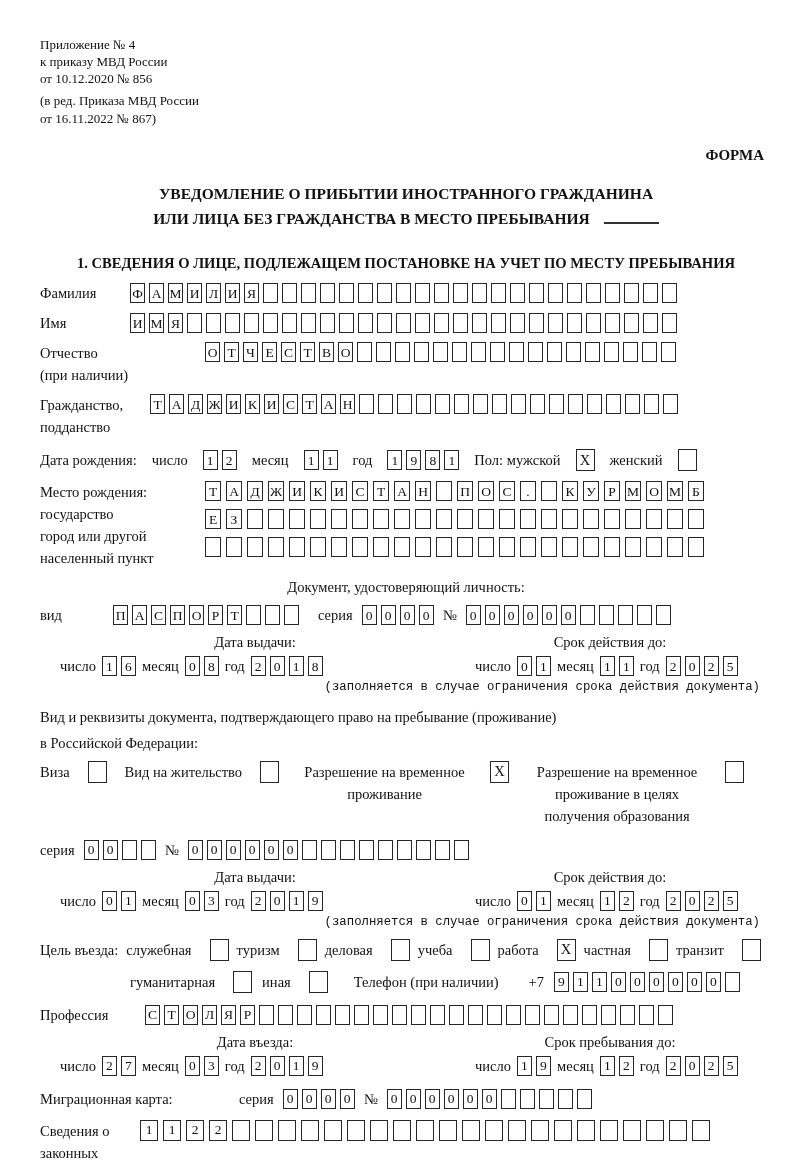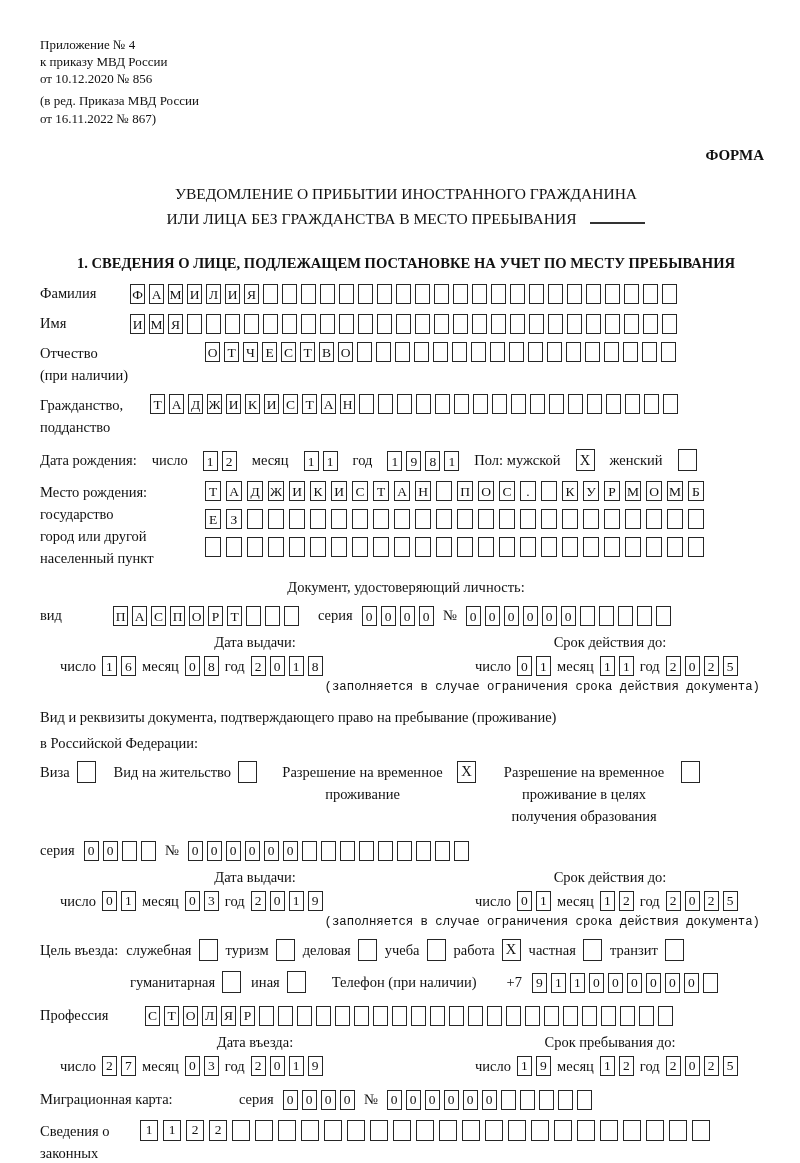--- a/index.html
+++ b/index.html
@@ -4,27 +4,27 @@
 <style>
   * { margin:0; padding:0; box-sizing:border-box; }
   html,body { background:#ffffff; }
   body { width:800px; font-family:"Liberation Serif","DejaVu Serif",serif; color:#111; }
   .page { width:800px; min-height:1163px; padding:36px 28px 18px 40px; background:#fff; }
 
   .appendix { font-size:13px; line-height:1.32; }
   .appendix .rev { margin-top:5px; }
   .forma { margin-top:20px; text-align:right; padding-right:8px; font-weight:700; font-size:15px; }
 
-  .title { margin-top:18px; text-align:center; font-weight:400; font-size:15.5px; line-height:1.6; }
+  .title { margin-top:18px; text-align:center; font-weight:700; font-size:15.5px; line-height:1.6; }
   .blank { display:inline-block; width:55px; border-bottom:2.2px solid #333; height:14px; margin-left:14px; }
 
   .sec-heading { margin-top:24px; text-align:center; font-weight:700; font-size:14.6px; }
 
   .form { margin-top:10px; font-size:14.5px; }
-  .frow { display:flex; align-items:flex-end; margin-top:8px; }
+  .frow { display:flex; align-items:center; margin-top:8px; }
   .top { align-items:flex-start; }
   .lbl { flex:none; font-size:14.5px; line-height:22px; }
   .ctr { text-align:center; }
 
   .cells { display:flex; gap:4px; flex:none; }
   .cell { flex:none; width:15px; height:20px; border:1.5px solid #262626;
           display:flex; align-items:center; justify-content:center;
           font-size:13.5px; line-height:1; }
   .wide { gap:5px; }
   .wide .cell { width:16px; }
@@ -40,21 +40,21 @@
 
   .dhead-row { display:flex; margin-top:8px; font-size:14.5px; }
   .dh1 { width:430px; text-align:center; }
   .dh2 { width:280px; text-align:center; }
   .drow { display:flex; align-items:center; margin-top:4px; padding-left:20px; }
   .dgroup { display:flex; align-items:center; gap:6px; }
   .dg1 { width:415px; flex:none; }
 
   .note-right { text-align:right; font-size:12.3px; margin-top:3px; padding-right:12px;font-family:Liberation Mono, monospace; }
   .para { margin-top:10px; font-size:14.5px; line-height:1.8; }
-  .opt { display:flex; align-items:flex-start; gap:7px; }
+  .opt { display:flex; align-items:flex-start; gap:18px; }
 </style>
 </head>
 <body>
 
 <div class="page">
 
   <div class="appendix">
     <div>Приложение № 4</div>
     <div>к приказу МВД России</div>
     <div>от 10.12.2020 № 856</div>

